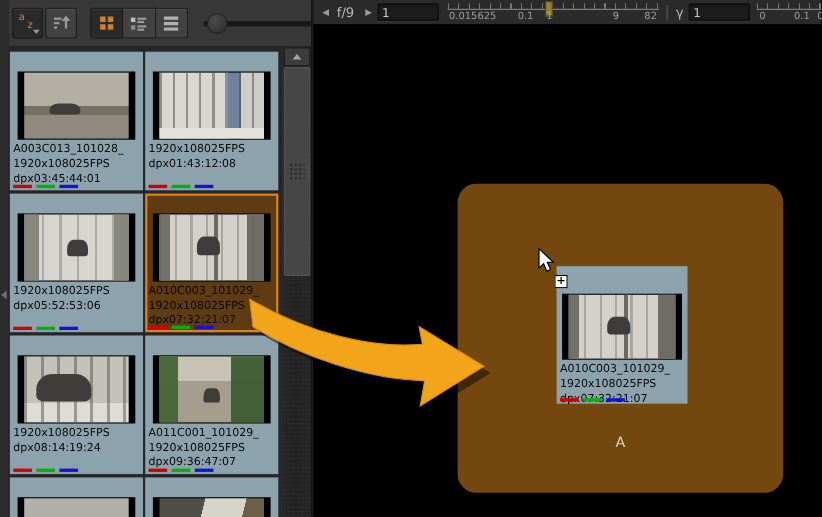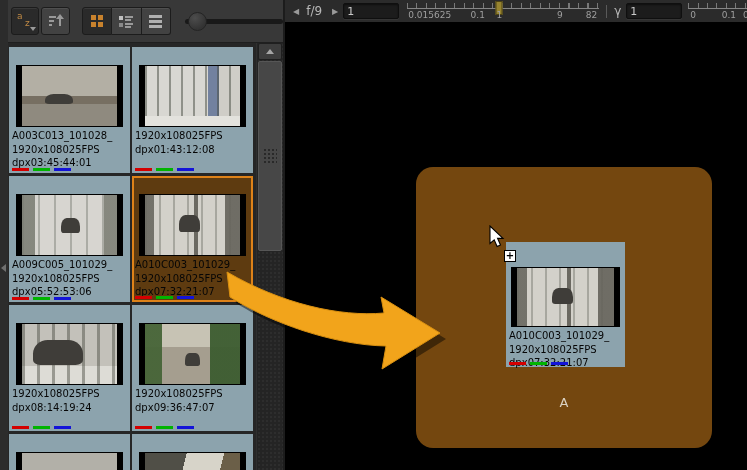--- a/index.html
+++ b/index.html
@@ -213,21 +213,20 @@
           </div>
       </div>
 
       <div class="tile">
         <div class="thumb">
             <div class="timg s3">
               <div class="car" style="left:41%;top:38%;width:20%;height:26%;"></div>
             </div>
           </div>
         <div class="meta">
-          <div>A009C005_101029_</div>
           <div class="mrow">
               <span>1920x1080</span>
               <span>25FPS</span>
             </div>
           <div class="mrow">
               <span>dpx</span>
               <span>05:52:53:06</span>
             </div>
         </div>
         <div class="rgbbars">
@@ -284,20 +283,21 @@
           </div>
       </div>
 
       <div class="tile">
         <div class="thumb">
             <div class="timg s6">
               <div class="car" style="left:42%;top:48%;width:16%;height:22%;"></div>
             </div>
           </div>
         <div class="meta">
+          <div>A011C001_101029_</div>
           <div class="mrow">
               <span>1920x1080</span>
               <span>25FPS</span>
             </div>
           <div class="mrow">
               <span>dpx</span>
               <span>09:36:47:07</span>
             </div>
         </div>
         <div class="rgbbars">

